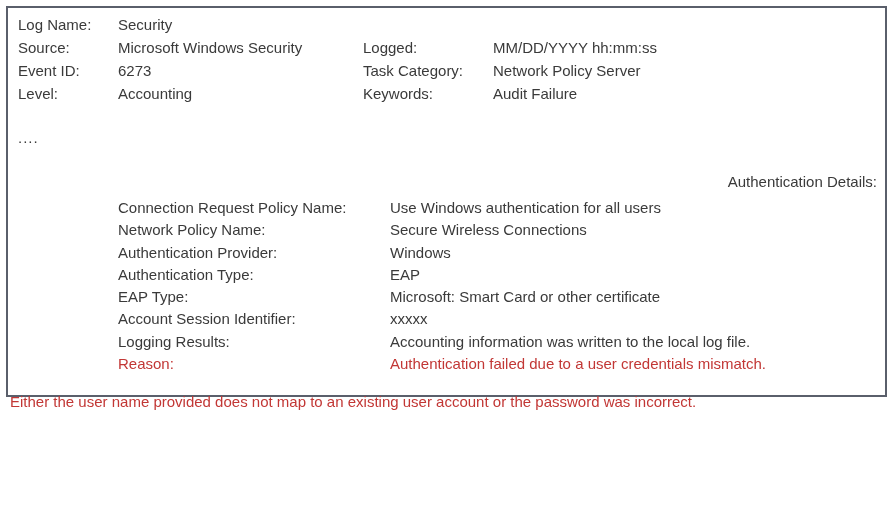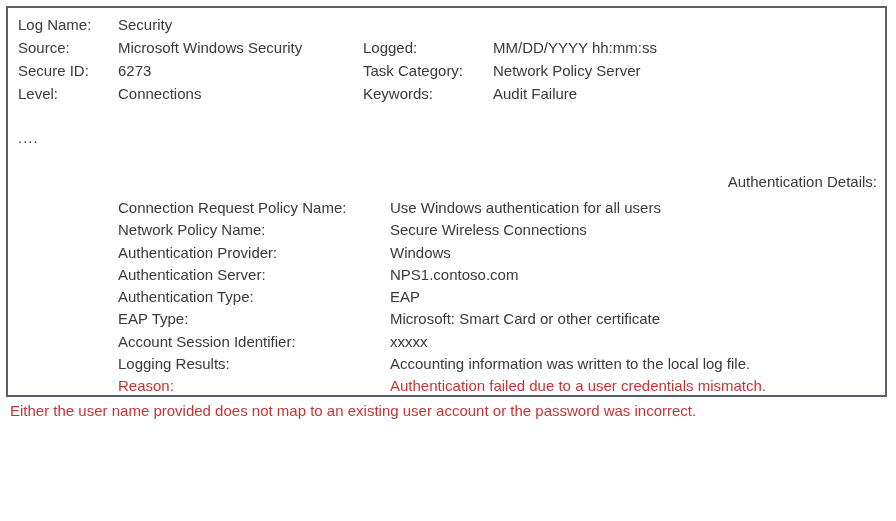--- a/index.html
+++ b/index.html
@@ -48,48 +48,48 @@
   .detail-row .dl {
     margin-left: 100px;
     width: 272px;
     flex: none;
   }
   .detail-row .dv { flex: 1; }
   .detail-row.error { color: var(--error-red, #c23735); }
   .error-note {
     color: var(--error-red, #c23735);
     margin-left: -8px;
-    margin-top: 2px;
+    margin-top: 16px;
     line-height: 22px;
     white-space: nowrap;
   }
 </style>
 </head>
 <body>
 
 <div class="frame">
 
   <div class="header">
     <span>Log Name:</span>
     <span>Security</span>
     <span></span>
     <span></span>
 
     <span>Source:</span>
     <span>Microsoft Windows Security</span>
     <span>Logged:</span>
     <span>MM/DD/YYYY hh:mm:ss</span>
 
-    <span>Secure ID:</span>
+    <span>Event ID:</span>
     <span>6273</span>
     <span>Task Category:</span>
     <span>Network Policy Server</span>
 
     <span>Level:</span>
-    <span>Connections</span>
+    <span>Accounting</span>
     <span>Keywords:</span>
     <span>Audit Failure</span>
   </div>
 
 
   <div class="ellipsis">....</div>
 
   <div class="auth-heading">Authentication Details:</div>
 
   <div class="details">
@@ -97,24 +97,20 @@
       <span class="dl">Connection Request Policy Name:</span>
       <span class="dv">Use Windows authentication for all users</span>
     </div>
     <div class="detail-row">
       <span class="dl">Network Policy Name:</span>
       <span class="dv">Secure Wireless Connections</span>
     </div>
     <div class="detail-row">
       <span class="dl">Authentication Provider:</span>
       <span class="dv">Windows</span>
-    </div>
-    <div class="detail-row">
-      <span class="dl">Authentication Server:</span>
-      <span class="dv">NPS1.contoso.com</span>
     </div>
     <div class="detail-row">
       <span class="dl">Authentication Type:</span>
       <span class="dv">EAP</span>
     </div>
     <div class="detail-row">
       <span class="dl">EAP Type:</span>
       <span class="dv">Microsoft: Smart Card or other certificate</span>
     </div>
     <div class="detail-row">

